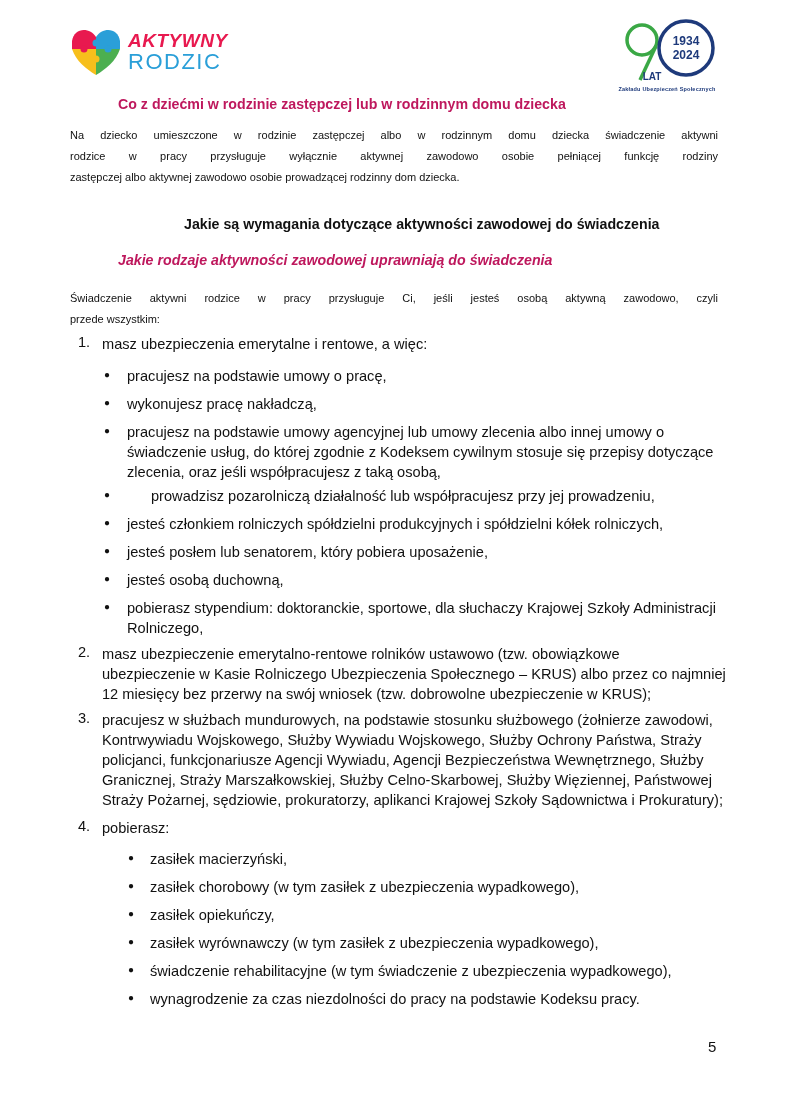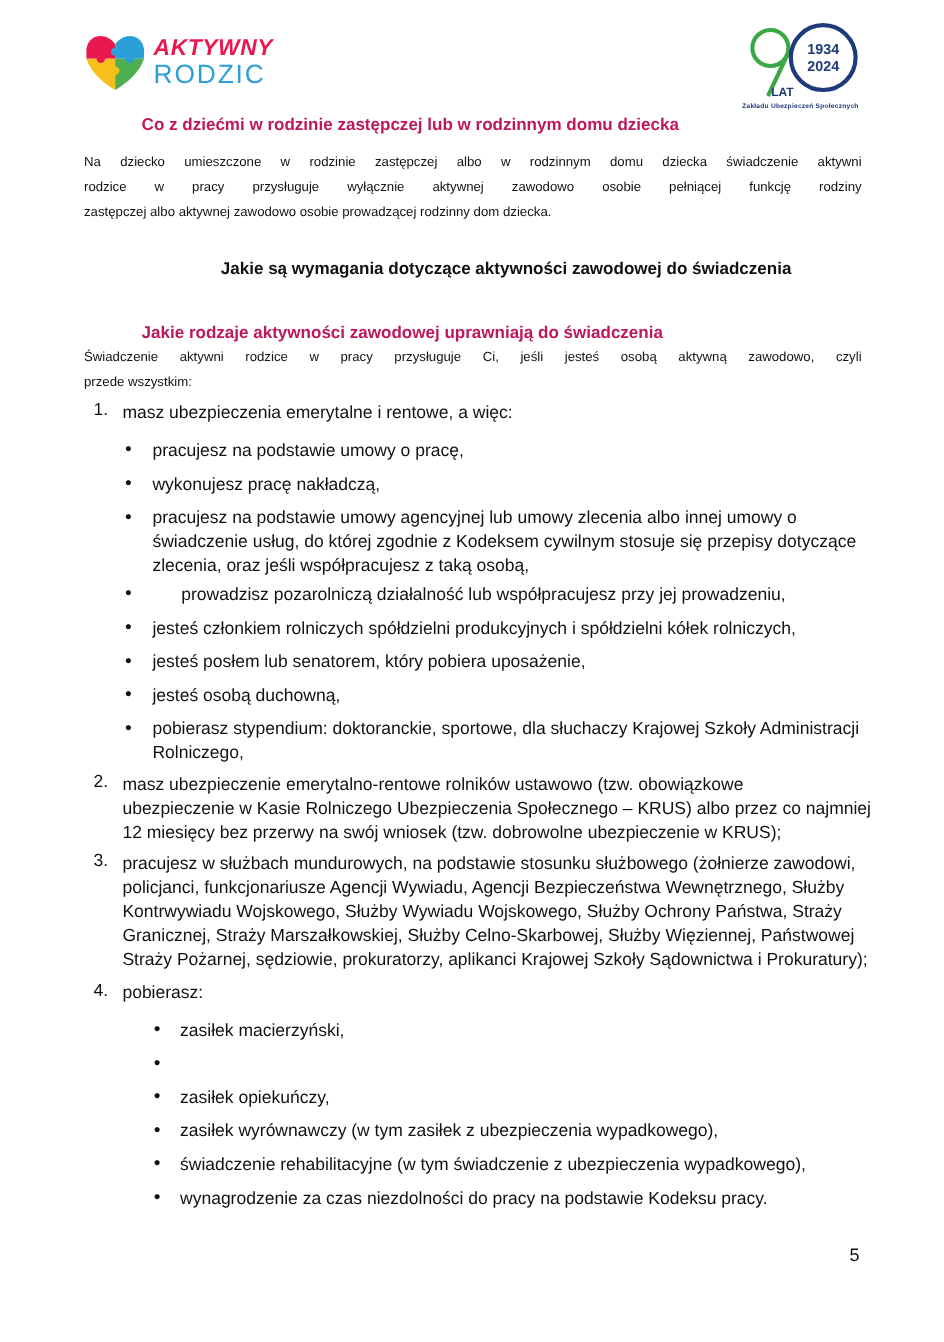--- a/index.html
+++ b/index.html
@@ -67,21 +67,21 @@
   </div>
 
   <div class="green-h" style="left:118px; top:96px;">Co z dziećmi w rodzinie zastępczej lub w rodzinnym domu dziecka</div>
   <div class="para" style="top:125px;">
     <span class="line just">Na dziecko umieszczone w rodzinie zastępczej albo w rodzinnym domu dziecka świadczenie aktywni</span>
     <span class="line just">rodzice w pracy przysługuje wyłącznie aktywnej zawodowo osobie pełniącej funkcję rodziny</span>
     <span class="line">zastępczej albo aktywnej zawodowo osobie prowadzącej rodzinny dom dziecka.</span>
   </div>
 
   <div class="black-h" style="left:184px; top:216px;">Jakie są wymagania dotyczące aktywności zawodowej do świadczenia</div>
-  <div class="green-h" style="left:118px; top:270px;">Jakie rodzaje aktywności zawodowej uprawniają do świadczenia</div>
+  <div class="green-h" style="left:118px; top:252px;font-style:italic;">Jakie rodzaje aktywności zawodowej uprawniają do świadczenia</div>
   <div class="para" style="top:288px;">
     <span class="line just">Świadczenie aktywni rodzice w pracy przysługuje Ci, jeśli jesteś osobą aktywną zawodowo, czyli</span>
     <span class="line">przede wszystkim:</span>
   </div>
 
   <div class="num" style="top:334px;">1.</div>
   <div class="item" style="left:102px; top:334px;">masz ubezpieczenia emerytalne i rentowe, a więc:</div>
 
   <div class="bullet" style="left:104px; top:369px;">●</div>
   <div class="item" style="left:127px; top:366px;">pracujesz na podstawie umowy o pracę,</div>
@@ -117,33 +117,34 @@
   <div class="num" style="top:644px;">2.</div>
   <div class="item" style="left:102px; top:644px;">
     <span class="line">masz ubezpieczenie emerytalno-rentowe rolników ustawowo (tzw. obowiązkowe</span>
     <span class="line">ubezpieczenie w Kasie Rolniczego Ubezpieczenia Społecznego – KRUS) albo przez co najmniej</span>
     <span class="line">12 miesięcy bez przerwy na swój wniosek (tzw. dobrowolne ubezpieczenie w KRUS);</span>
   </div>
 
   <div class="num" style="top:710px;">3.</div>
   <div class="item" style="left:102px; top:710px;">
     <span class="line">pracujesz w służbach mundurowych, na podstawie stosunku służbowego (żołnierze zawodowi,</span>
+    <span class="line">Kontrwywiadu Wojskowego, Służby Wywiadu Wojskowego, Służby Ochrony Państwa, Straży</span>
     <span class="line">policjanci, funkcjonariusze Agencji Wywiadu, Agencji Bezpieczeństwa Wewnętrznego, Służby</span>
-    <span class="line">Kontrwywiadu Wojskowego, Służby Wywiadu Wojskowego, Służby Ochrony Państwa, Straży</span>
     <span class="line">Granicznej, Straży Marszałkowskiej, Służby Celno-Skarbowej, Służby Więziennej, Państwowej</span>
     <span class="line">Straży Pożarnej, sędziowie, prokuratorzy, aplikanci Krajowej Szkoły Sądownictwa i Prokuratury);</span>
   </div>
 
   <div class="num" style="top:818px;">4.</div>
   <div class="item" style="left:102px; top:818px;">pobierasz:</div>
 
   <div class="bullet" style="left:128px; top:852px;">●</div>
   <div class="item" style="left:150px; top:849px;">zasiłek macierzyński,</div>
 
   <div class="bullet" style="left:128px; top:880px;">●</div>
+  <div class="item" style="left:150px; top:877px;">zasiłek chorobowy (w tym zasiłek z ubezpieczenia wypadkowego),</div>
 
   <div class="bullet" style="left:128px; top:908px;">●</div>
   <div class="item" style="left:150px; top:905px;">zasiłek opiekuńczy,</div>
 
   <div class="bullet" style="left:128px; top:936px;">●</div>
   <div class="item" style="left:150px; top:933px;">zasiłek wyrównawczy (w tym zasiłek z ubezpieczenia wypadkowego),</div>
 
   <div class="bullet" style="left:128px; top:964px;">●</div>
   <div class="item" style="left:150px; top:961px;">świadczenie rehabilitacyjne (w tym świadczenie z ubezpieczenia wypadkowego),</div>
 

